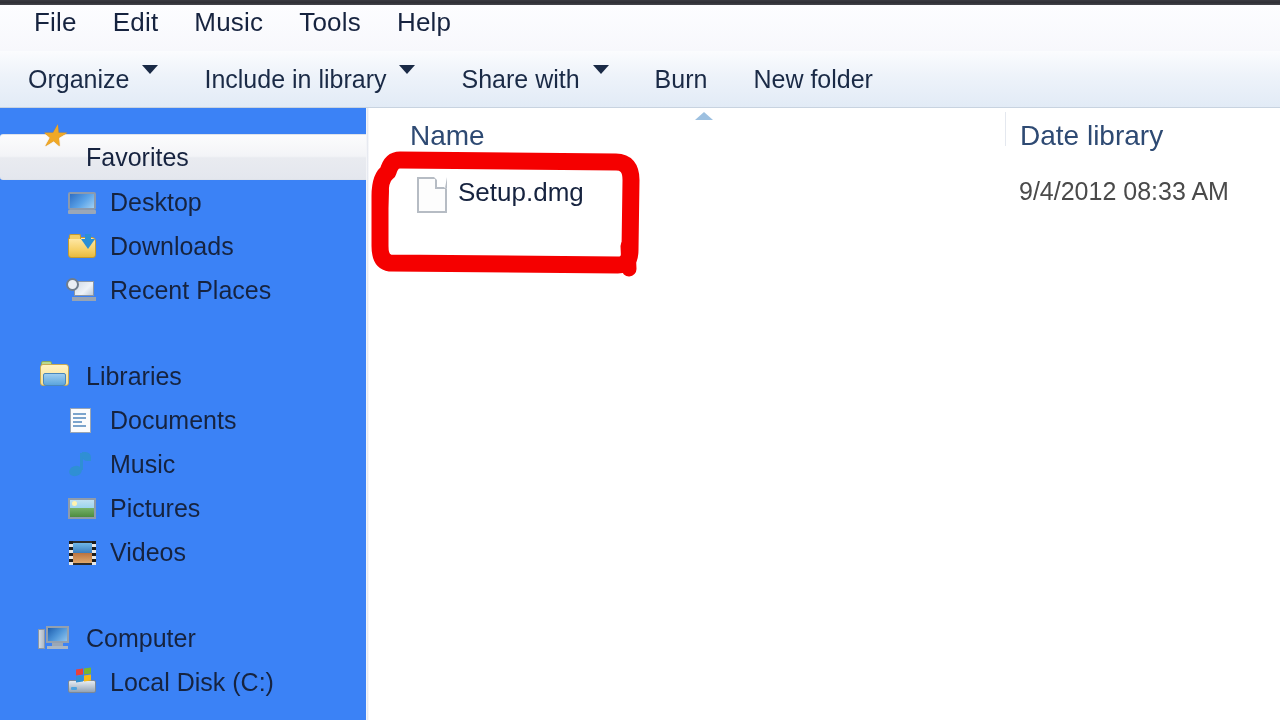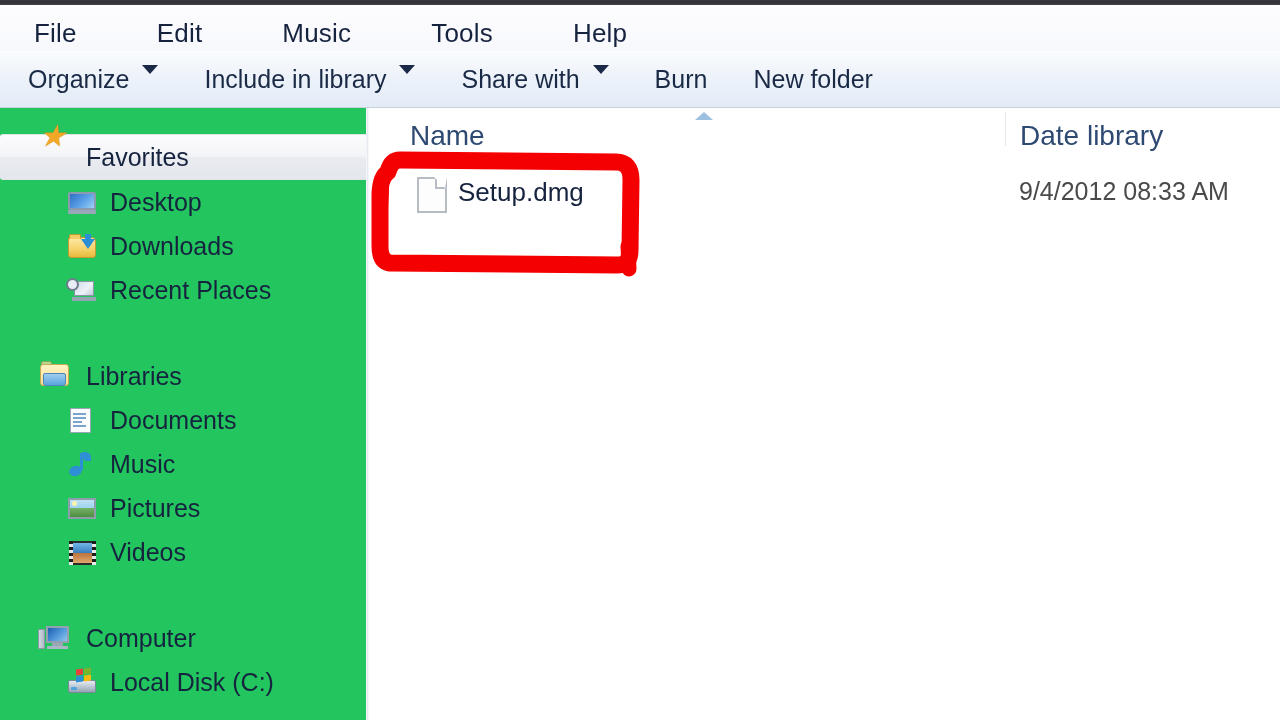--- a/index.html
+++ b/index.html
@@ -27,24 +27,23 @@
     background: linear-gradient(to bottom, #3a3a40 0%, #2f2f35 55%, #46464c 100%);
   }
 
   
   .menubar {
     position: absolute;
     left: 0; top: 5px;
     width: 1280px; height: 46px;
     background: linear-gradient(to bottom, #fdfdff 0%, #f7f8fc 100%);
     display: flex;
-    align-items: flex-end;
+    align-items: flex-start;
     padding-left: 16px;
     box-sizing: border-box;
-    gap: 44px;
   }
   .menu-item {
     font-size: 26px;
     color: #16233f;
     padding: 2px 18px;
     letter-spacing: 0.2px;
     cursor: default;
     white-space: nowrap;
   }
 
@@ -84,21 +83,21 @@
     left: 0; top: 108px;
     width: 1280px; height: 612px;
     background: #ffffff;
   }
 
   
   .navpane {
     position: absolute;
     left: 0; top: 0;
     width: 384px; height: 612px;
-    background: #22c55e;
+    background: #3b82f6;
     overflow: hidden;
   }
   .nav-divider {
     position: absolute;
     left: 366px; top: 0;
     width: 3px; height: 612px;
     background: linear-gradient(to right, #ffffff 0%, #e3e6ee 40%, #eef0f5 70%, #ffffff 100%);
   }
 
   .nav-row {

